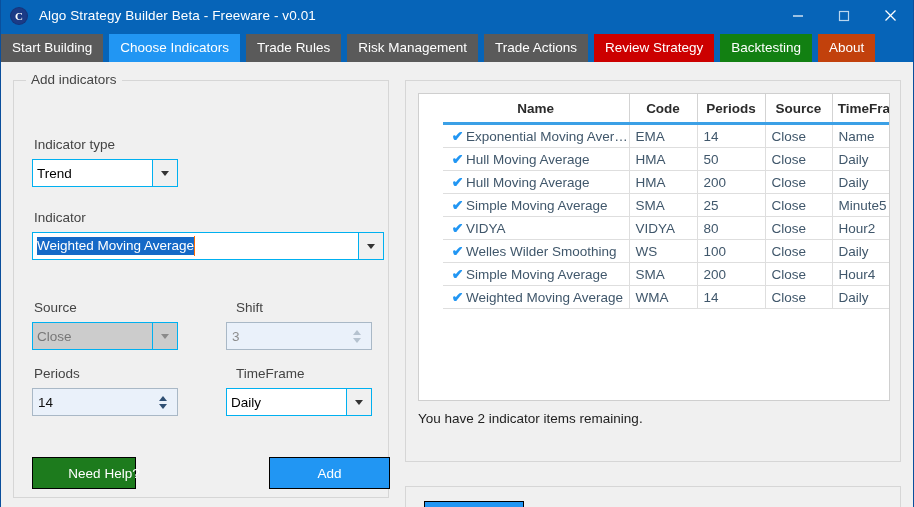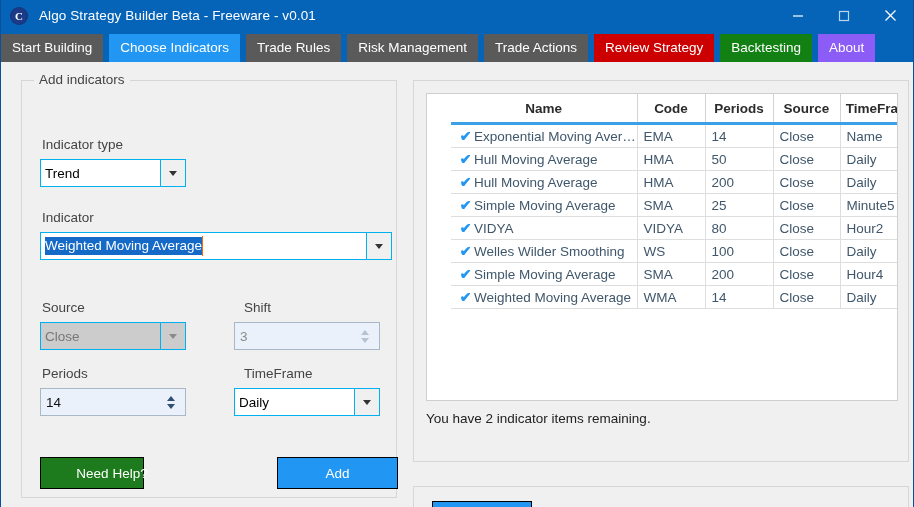--- a/index.html
+++ b/index.html
@@ -78,37 +78,36 @@
     padding: 0 11px;
     font-size: 13.5px;
     color: #ffffff;
     background: #5a5a5a;
     white-space: nowrap;
     box-sizing: border-box;
   }
   .tab.active   { background: #2196f3; }
   .tab.review   { background: #cc0000; }
   .tab.backtest { background: #128012; }
-  .tab.about    { background: #8b5cf6; }
+  .tab.about    { background: #c2410c; }
 
   
   .page {
     position: relative;
     height: 445px;
     background: #f0f0f0;
     box-sizing: border-box;
     padding: 0;
   }
 
   
   .groupbox {
     position: absolute;
     border: 1px solid #d6d6d6;
     box-sizing: border-box;
-    margin-left: 8px;
   }
   .groupbox > .gb-title {
     position: absolute;
     top: -9px; left: 12px;
     padding: 0 5px;
     background: #f0f0f0;
     font-size: 13.5px;
     color: #444444;
     white-space: nowrap;
   }

